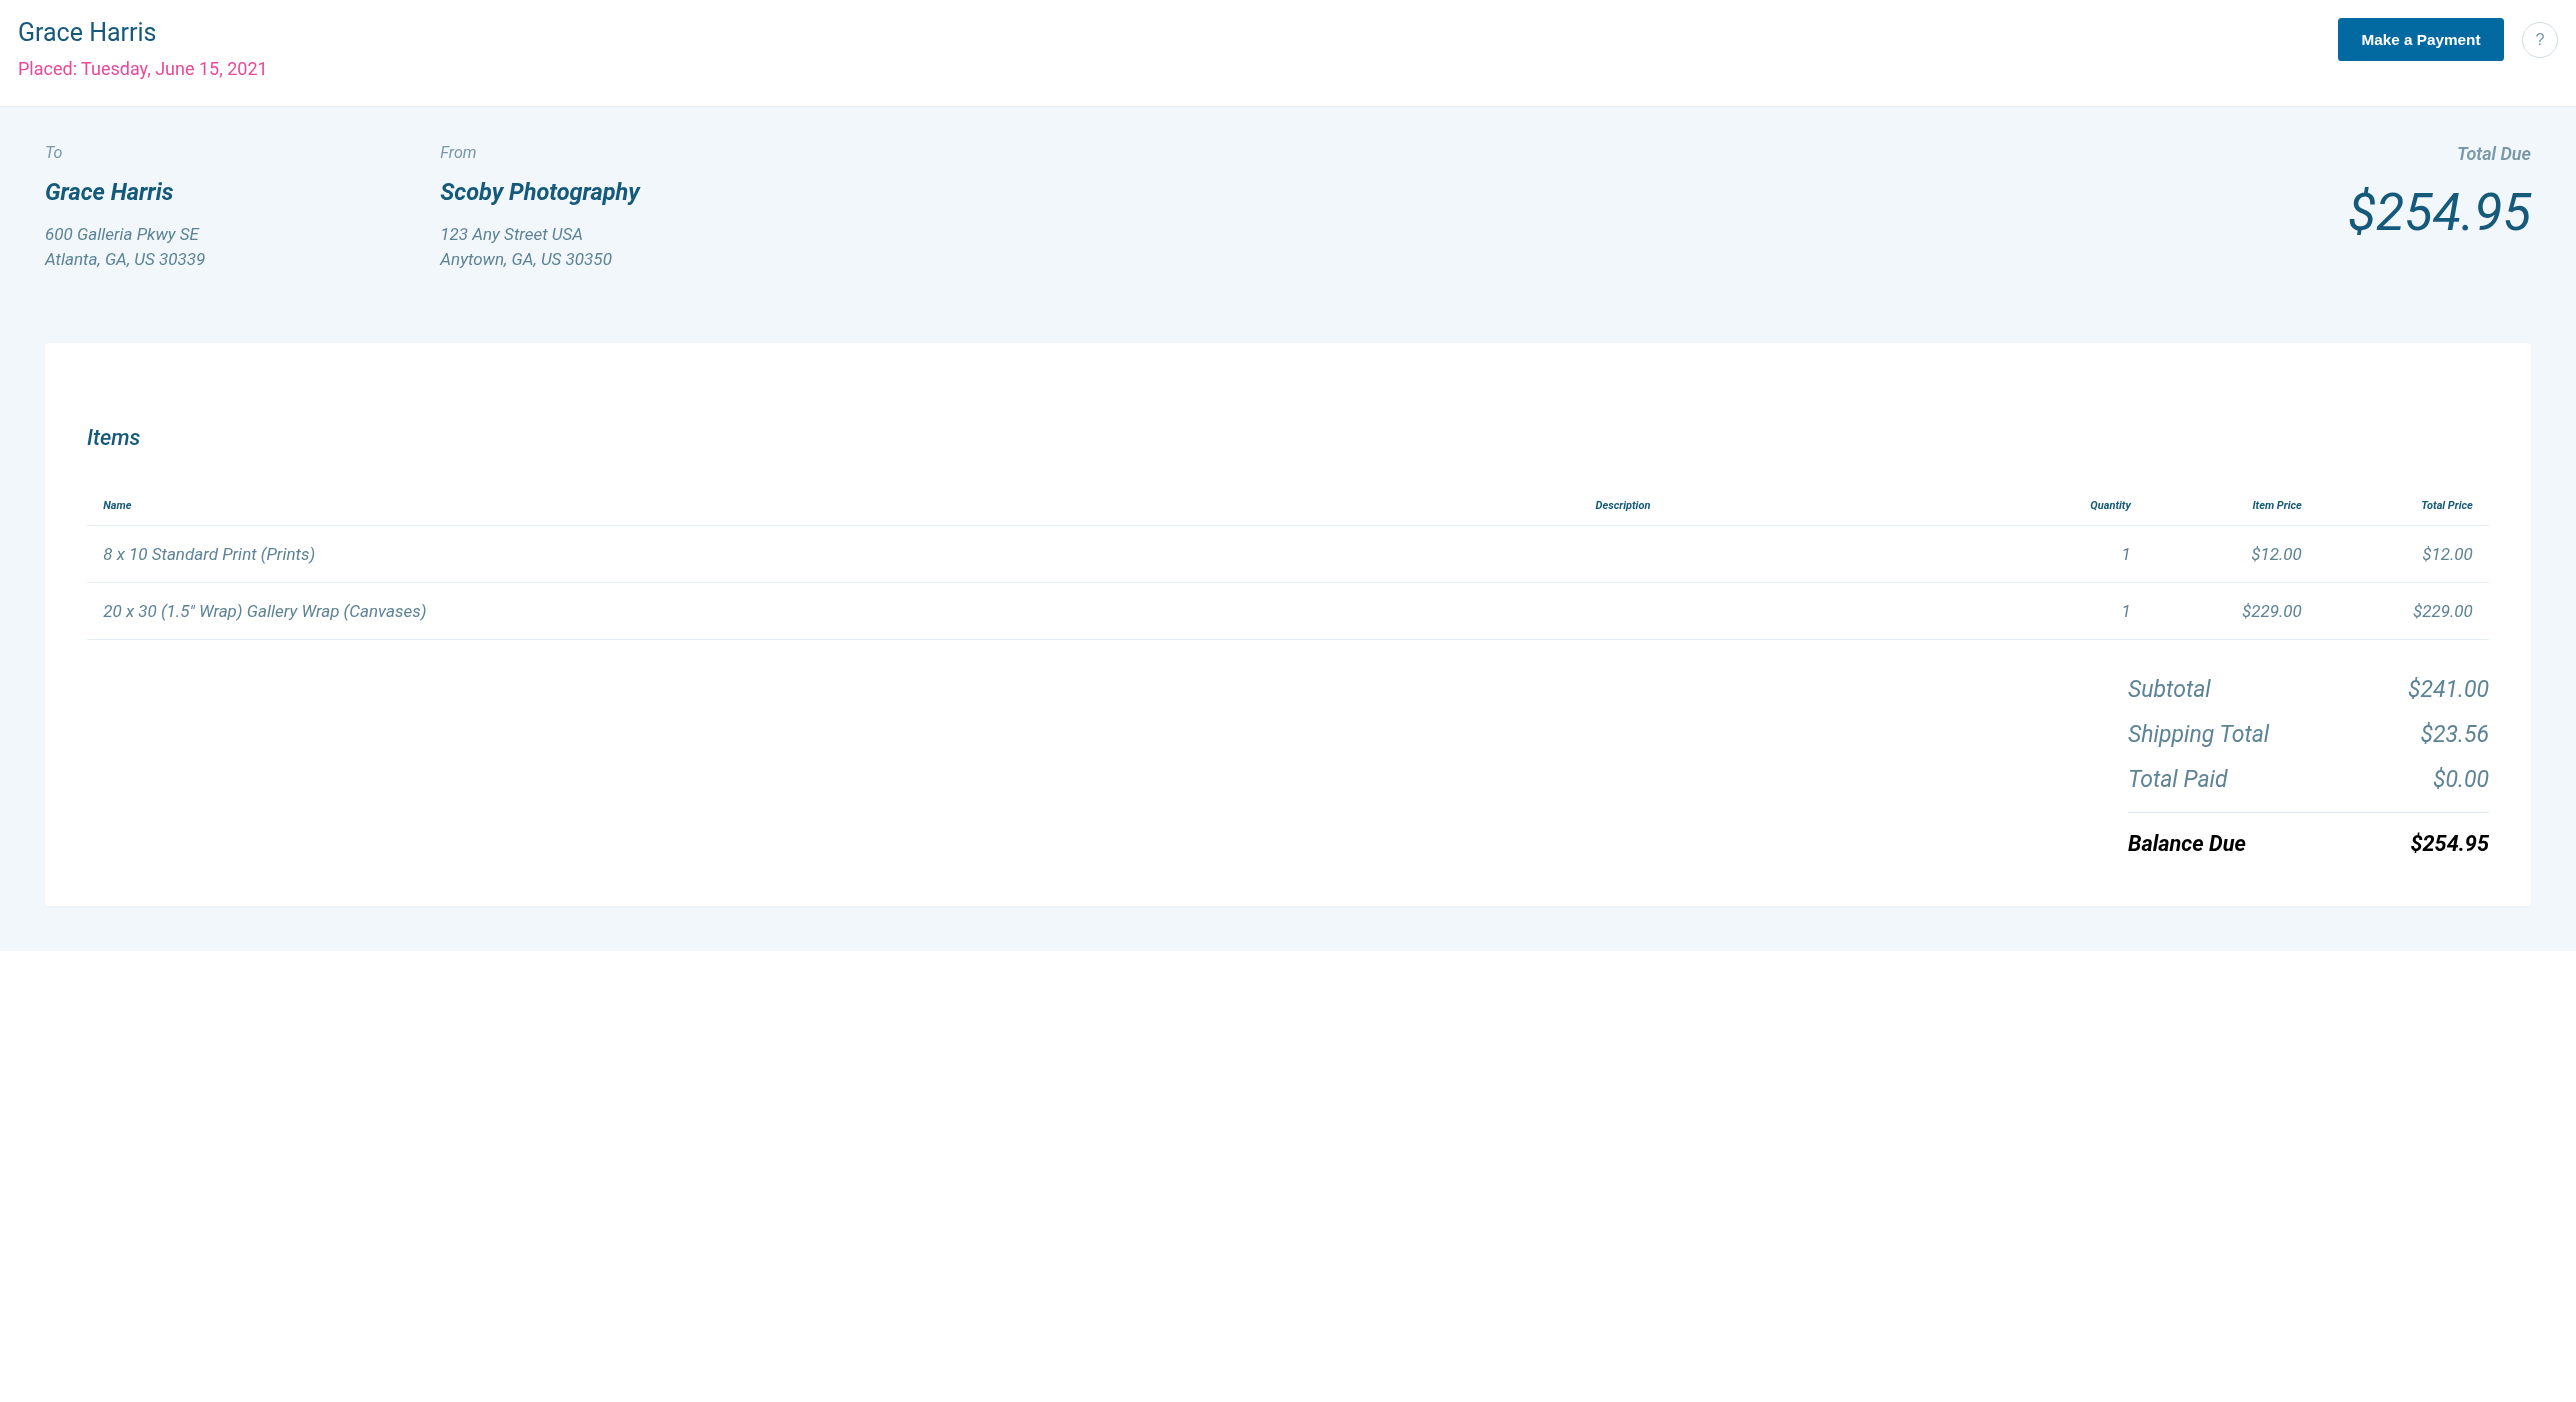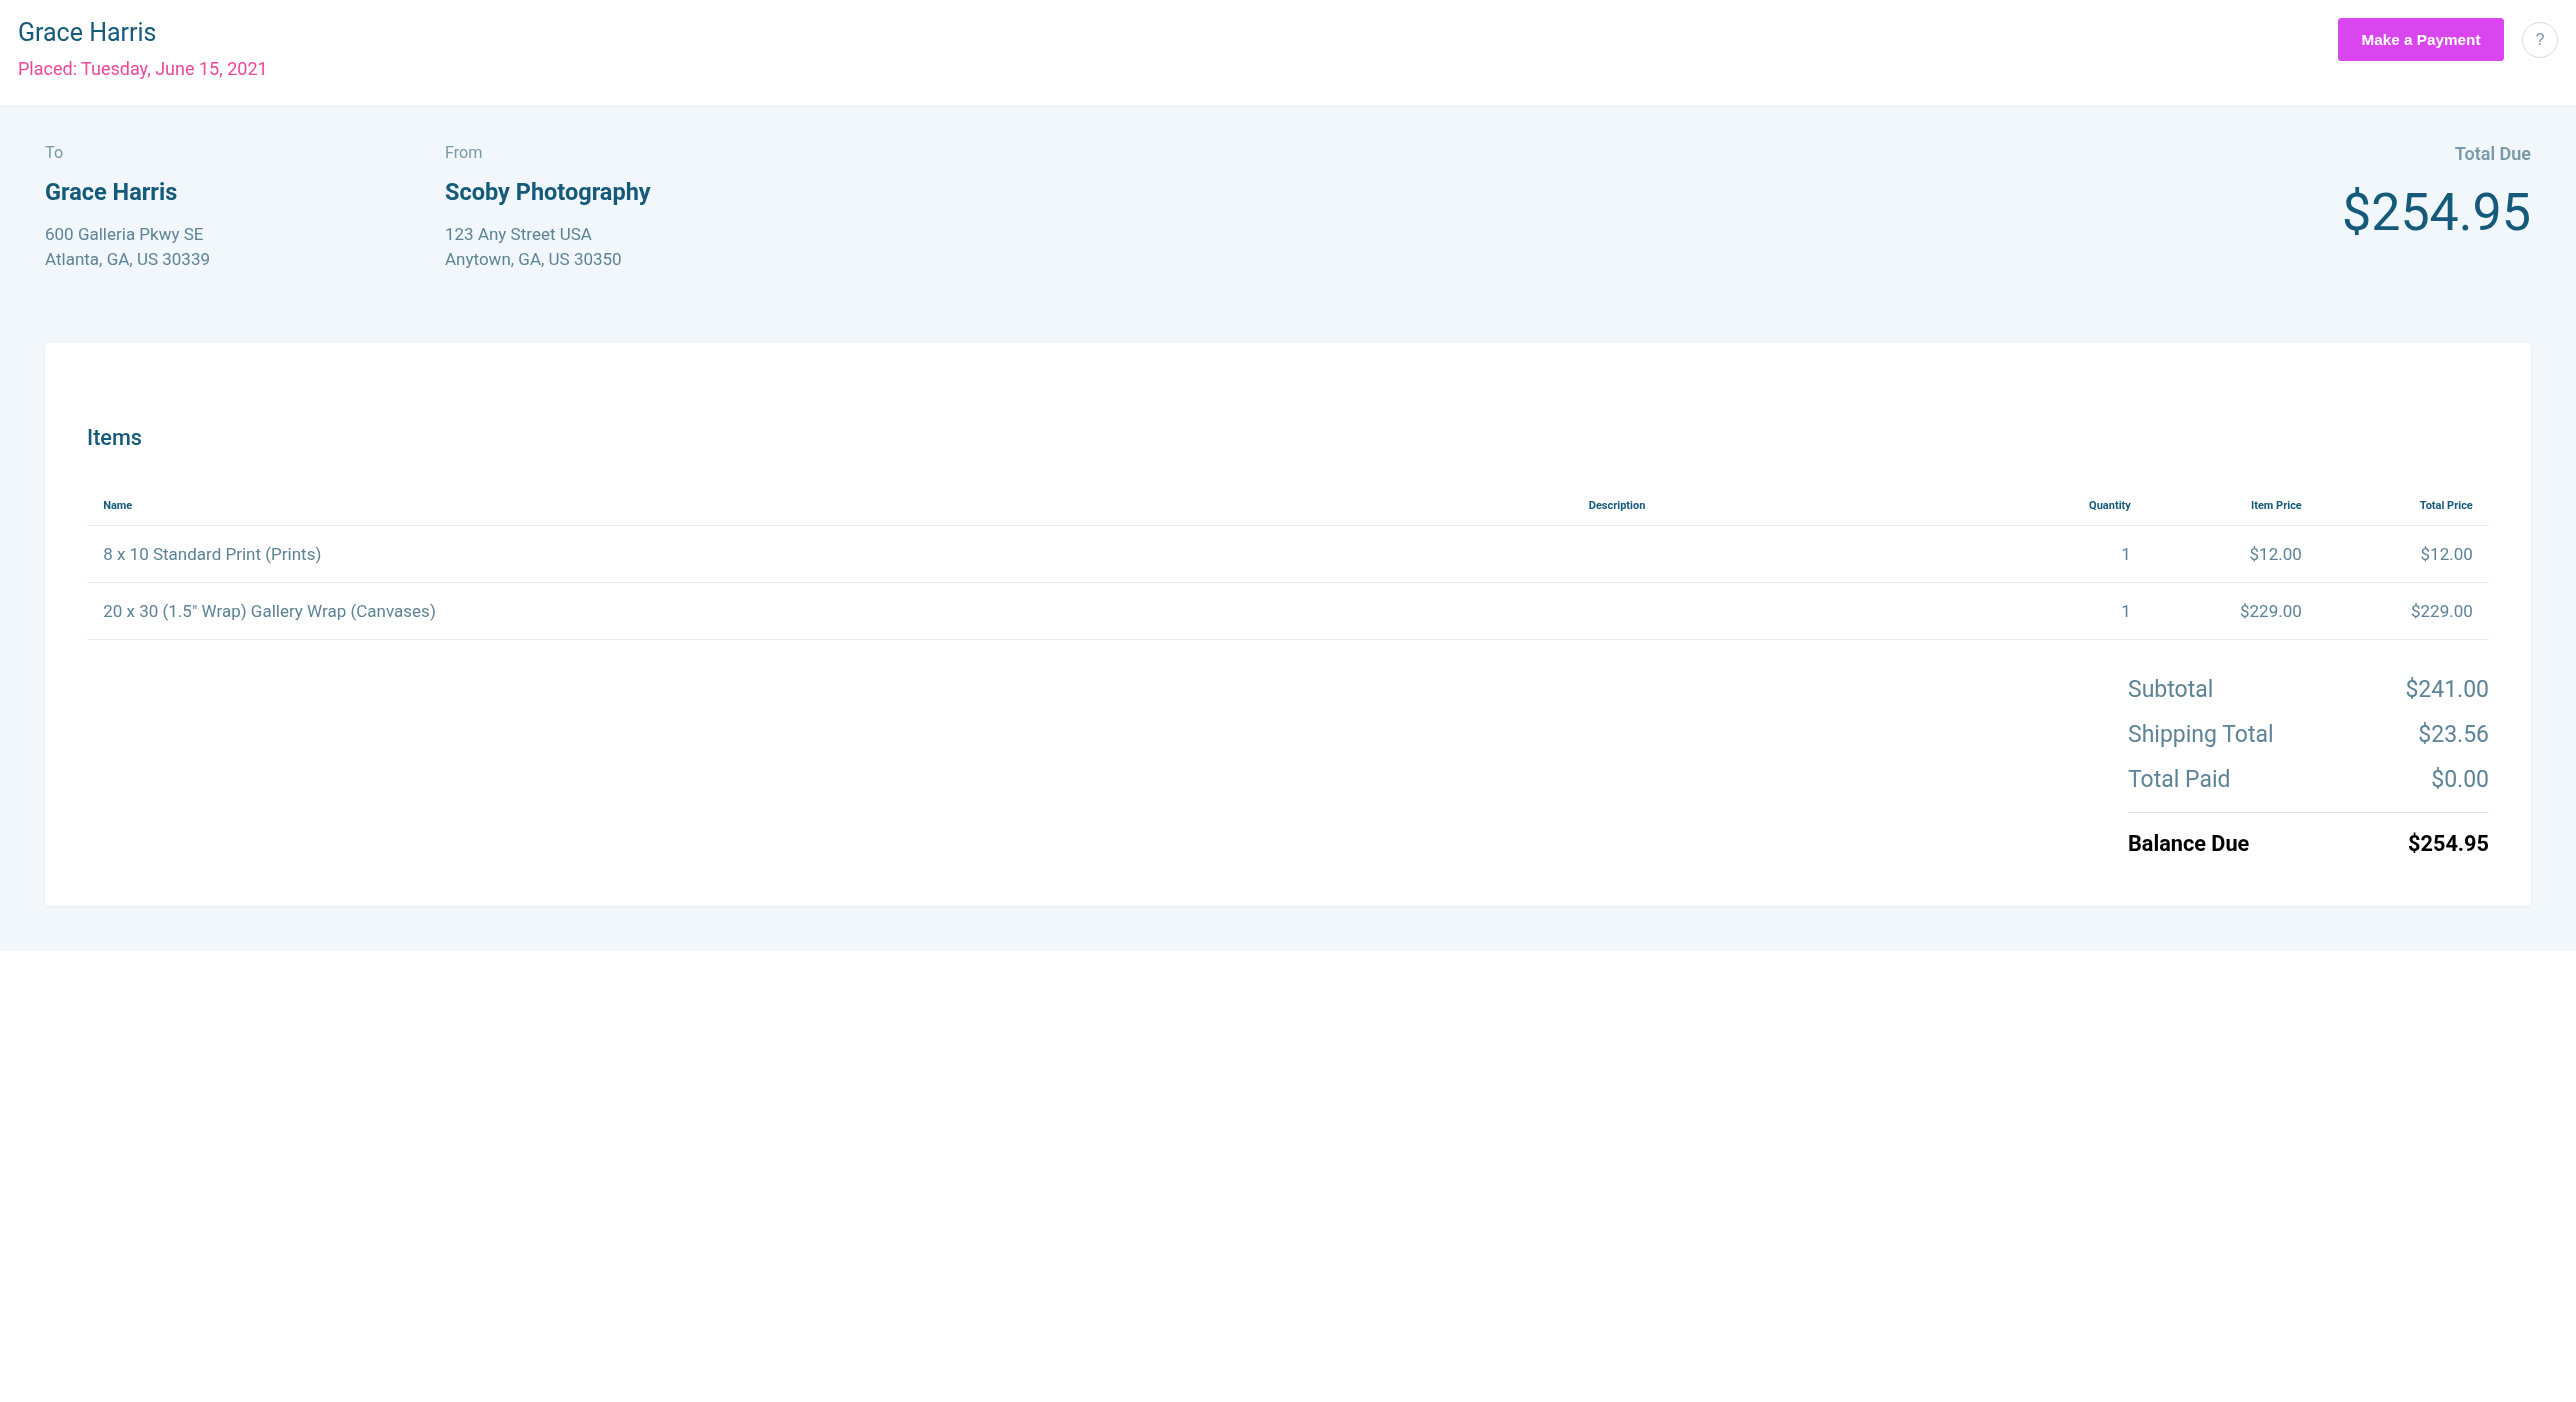--- a/index.html
+++ b/index.html
@@ -32,21 +32,21 @@
     .placed-date {
       font-size: 18px;
       color: #ec4899;
     }
     .header-right {
       display: flex;
       align-items: center;
       gap: 18px;
     }
     .make-payment-btn {
-      background: #d946ef;
+      background: #0369a1;
       color: #ffffff;
       border: none;
       padding: 12.6px 23.5px;
       font-size: 15.3px;
       font-weight: 600;
       border-radius: 3.6px;
       cursor: pointer;
     }
     .help-btn {
       width: 36px;
@@ -58,20 +58,21 @@
       align-items: center;
       justify-content: center;
       color: #7a99a8;
       font-size: 16.2px;
       cursor: pointer;
     }
     .main-area {
       background: #f1f7fb;
       padding: 36px 45px 45px 45px;
       border-top: 0.9px solid #e5eef3;
+      font-style: italic;
     }
     .info-row {
       display: flex;
       justify-content: space-between;
       margin-bottom: 72px;
     }
     .info-left {
       display: flex;
       gap: 235px;
     }

